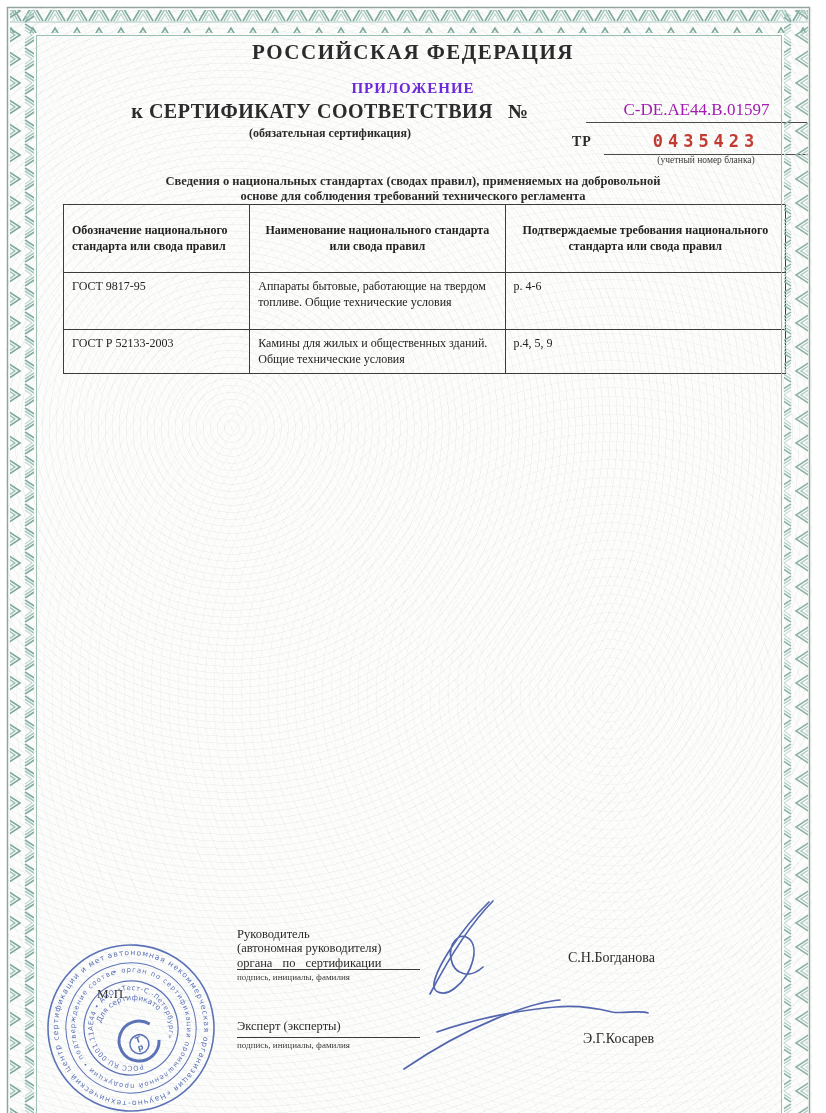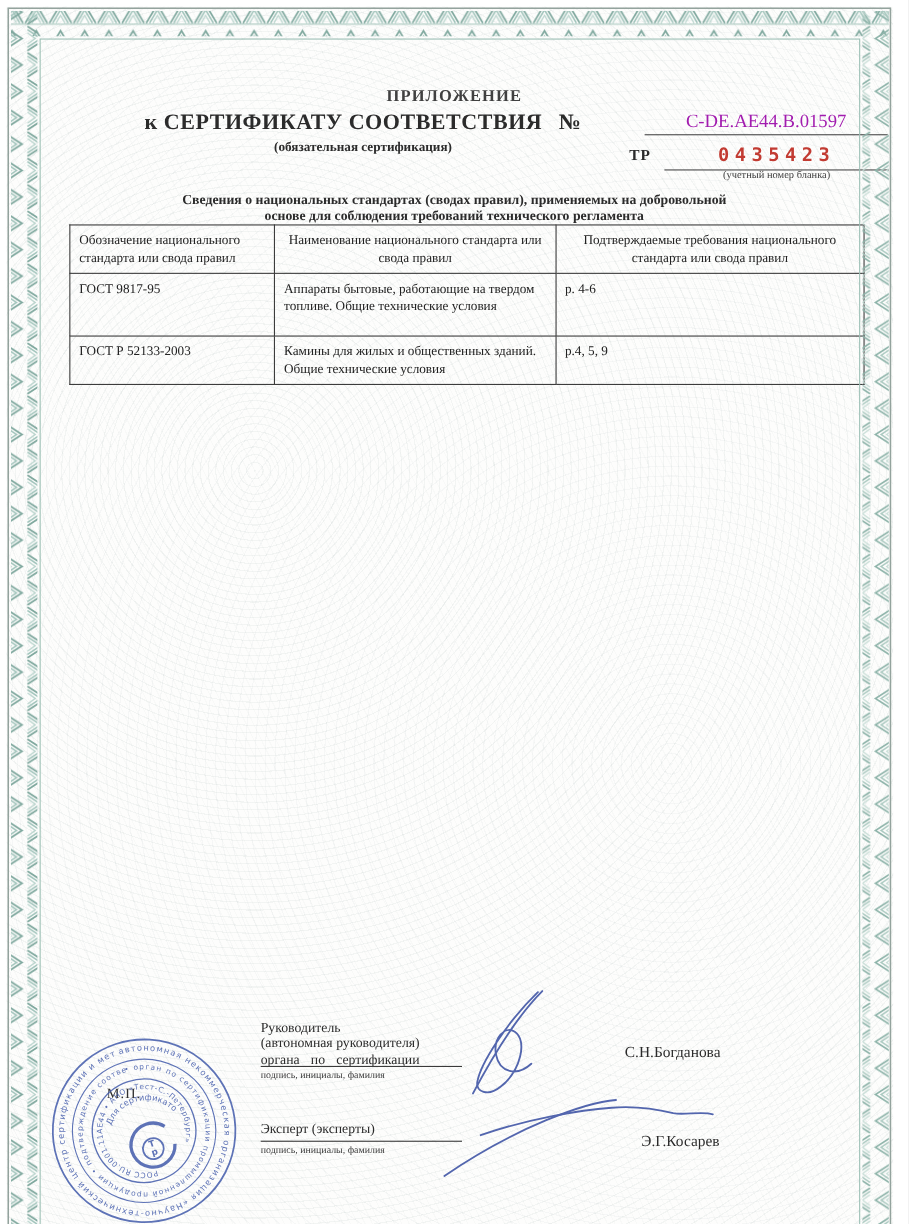--- a/index.html
+++ b/index.html
@@ -18,36 +18,36 @@
     background:
       repeating-radial-gradient(circle at 28% 38%, rgba(150,170,165,0.10) 0 1px, rgba(0,0,0,0) 1px 7px),
       repeating-radial-gradient(circle at 75% 62%, rgba(150,165,172,0.07) 0 1px, rgba(0,0,0,0) 1px 9px),
       repeating-linear-gradient(64deg, rgba(160,175,170,0.05) 0 1px, rgba(0,0,0,0) 1px 6px),
       #fdfdfc;
   }
   .abs{position:absolute;}
   .center{text-align:center;}
   
   .country{left:40px;top:40px;width:746px;font-size:21px;font-weight:bold;letter-spacing:1.5px;color:#2b2b2b;}
-  .doc-title{left:40px;top:80px;width:746px;font-size:15px;font-weight:bold;letter-spacing:1px;color:#404040;}
+  .doc-title{left:40px;top:80px;width:746px;font-size:15px;font-weight:bold;letter-spacing:1px;color:#6d28d9;}
   .cert-line{left:60px;top:100px;width:540px;display:flex;justify-content:center;align-items:center;gap:15px;
     font-size:20px;font-weight:bold;letter-spacing:.5px;color:#2b2b2b;}
   .cert-number{left:586px;top:100px;width:221px;font-size:17px;color:#a21caf;
     border-bottom:1.5px solid #4a4a4a;padding-bottom:2px;}
   .cert-type{left:60px;top:126px;width:540px;font-size:12px;font-weight:bold;color:#2b2b2b;}
   .tr-label{left:572px;top:134px;font-size:14px;font-weight:bold;letter-spacing:1px;color:#2b2b2b;}
   .blank-number{left:604px;top:131px;width:204px;border-bottom:1.5px solid #4a4a4a;padding-bottom:3px;
     font-family:"DejaVu Sans Mono", monospace;font-weight:bold;font-size:17px;letter-spacing:5px;color:#c23b32;}
   .blank-caption{left:604px;top:155px;width:204px;font-size:9.5px;color:#3a3a3a;}
   
   .intro{left:60px;top:174px;width:706px;font-size:12.5px;font-weight:bold;line-height:1.2;color:#2b2b2b;}
   
   .std-table{left:63px;top:204px;width:723px;border-collapse:collapse;table-layout:fixed;}
   .std-table th,.std-table td{border:1.2px solid #3c3c3c;font-family:"Liberation Serif",serif;}
-  .std-table th{font-size:12px;font-weight:normal;padding:6px 8px;vertical-align:middle;line-height:1.3;color:#222;}
+  .std-table th{font-size:12px;font-weight:bold;padding:18px 8px;vertical-align:middle;line-height:1.3;color:#222;}
   .std-table td{font-size:12px;padding:5px 8px;vertical-align:top;line-height:1.35;color:#222;}
   .col1{width:186px;} .col2{width:255px;} .col3{width:280px;}
   .th-left{text-align:left;}
   .row-tall td{height:46px;}
   .row-mid td{height:32px;}
   
   .role-block{left:237px;top:927px;width:190px;font-size:12.5px;line-height:1.15;color:#2b2b2b;}
   .role-justify{word-spacing:7px;}
   .sig-underline{left:237px;width:183px;border-top:1.2px solid #3a3a3a;height:0;}
   .u1{top:969px;} .u2{top:1037px;}
@@ -90,20 +90,21 @@
 
     <rect x="7.5" y="7.5" width="802" height="1112" fill="none" stroke="#93a39d" stroke-width="1.4"></rect>
 
     <rect x="10" y="10" width="798" height="23" fill="url(#chevH)"></rect>
     <rect x="10" y="10" width="24" height="1105" fill="url(#chevL)"></rect>
     <rect x="784" y="10" width="24" height="1105" fill="url(#chevR)"></rect>
 
     <rect x="36.5" y="35.5" width="745" height="1090" fill="none" stroke="#9dc0b6" stroke-width="1"></rect>
   </svg>
 
+  <div class="abs country center">РОССИЙСКАЯ ФЕДЕРАЦИЯ</div>
   <div class="abs doc-title center">ПРИЛОЖЕНИЕ</div>
   <div class="abs cert-line">
     <span>к СЕРТИФИКАТУ СООТВЕТСТВИЯ</span>
     <span>№</span>
   </div>
   <div class="abs cert-number center">C-DE.AE44.B.01597</div>
   <div class="abs cert-type center">(обязательная сертификация)</div>
   <div class="abs tr-label">ТР</div>
   <div class="abs blank-number center">0435423</div>
   <div class="abs blank-caption center">(учетный номер бланка)</div>

